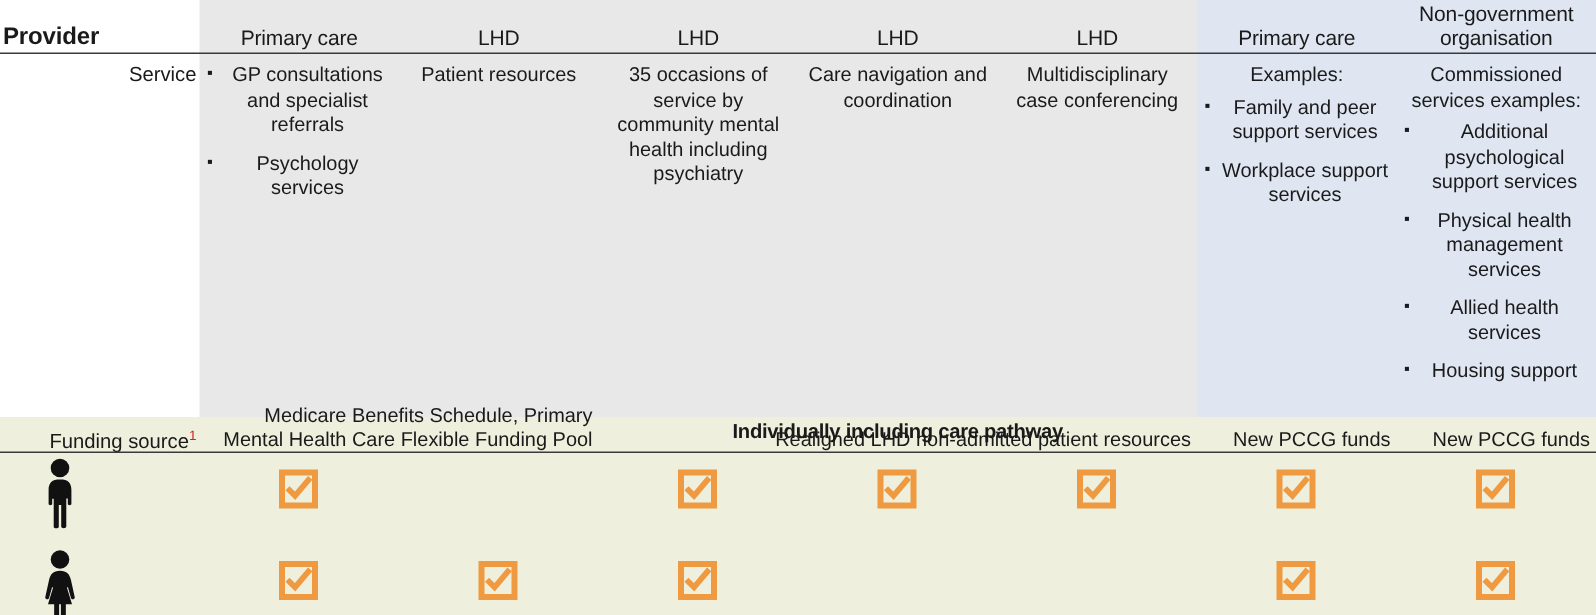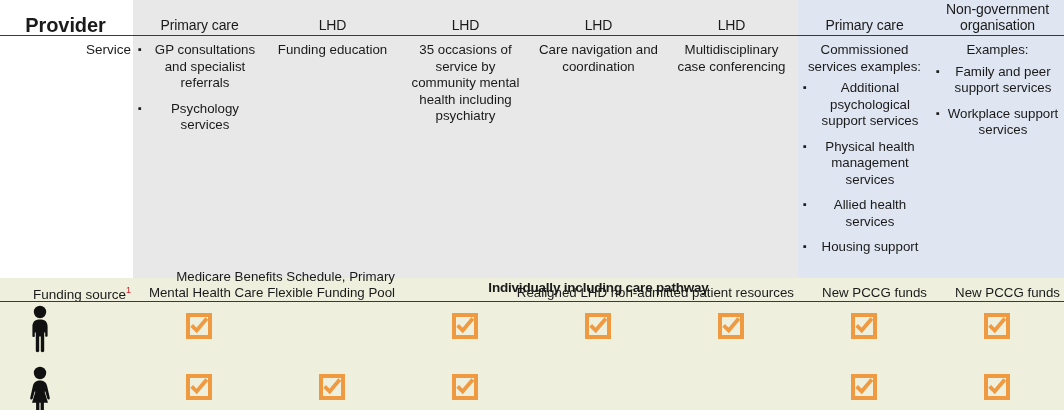--- a/index.html
+++ b/index.html
@@ -45,21 +45,21 @@
   }
 
   .hdr {
     font-size: 14px; line-height: 16px;
     text-align: center;
     align-self: end;
     padding: 0 4px 3px 4px;
     letter-spacing: -0.1px;
   }
   .hdr-left {
-    text-align: center; font-weight: bold; font-size: 20px;
+    text-align: left; font-weight: bold; font-size: 16px;
     padding-left: 2px;
   }
 
   .rowlabel {
     font-size: 13.5px; text-align: right; padding: 6px 2px 0 2px;
   }
   .sup { color: #d0202a; font-size: 9px; vertical-align: super; }
 
   .cell {
     font-size: 13.3px; line-height: 16.5px;
@@ -131,43 +131,43 @@
 
     <div class="rowlabel">Service</div>
 
     <div class="cell top">
       <ul class="bul">
         <li>GP consultations and specialist referrals</li>
         <li>Psychology services</li>
       </ul>
     </div>
 
-    <div class="cell top">Funding education</div>
+    <div class="cell top">Patient resources</div>
     <div class="cell top">35 occasions of service by community mental health including psychiatry</div>
     <div class="cell top">Care navigation and coordination</div>
     <div class="cell top">Multidisciplinary case conferencing</div>
+
+    <div class="cell top">
+      <div class="lead">Examples:</div>
+      <ul class="bul">
+        <li>Family and peer support services</li>
+        <li>Workplace support services</li>
+      </ul>
+    </div>
 
     <div class="cell top">
       <div class="lead">Commissioned services examples:</div>
       <ul class="bul">
         <li>Additional psychological support services</li>
         <li>Physical health management services</li>
         <li>Allied health services</li>
         <li>Housing support</li>
       </ul>
     </div>
 
-    <div class="cell top">
-      <div class="lead">Examples:</div>
-      <ul class="bul">
-        <li>Family and peer support services</li>
-        <li>Workplace support services</li>
-      </ul>
-    </div>
-
     <div class="rowlabel" style="align-self:end;padding-bottom:10px;">
       <span>Funding source</span><span class="sup">1</span>
     </div>
     <div class="fund" style="grid-column: span 2;">Medicare Benefits Schedule, Primary Mental Health Care Flexible Funding Pool</div>
     <div class="fund" style="grid-column: span 3;">Realigned LHD non-admitted patient resources</div>
     <div class="fund">New PCCG funds</div>
     <div class="fund">New PCCG funds</div>
   </div>
 
   <div class="pathway-label">Individually including care pathway</div>

